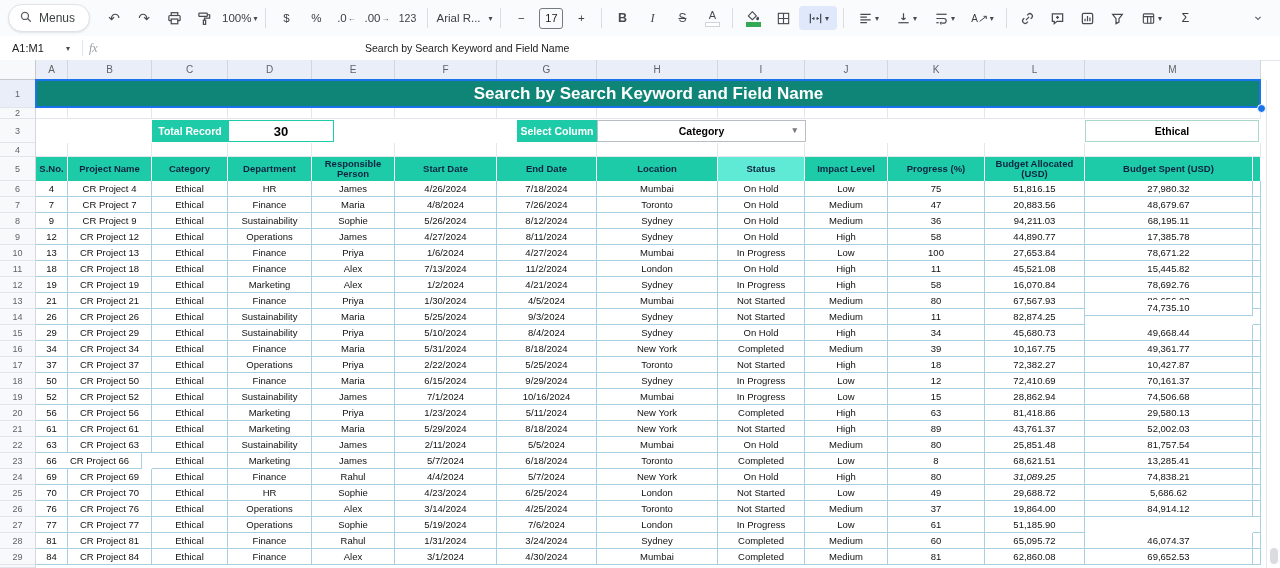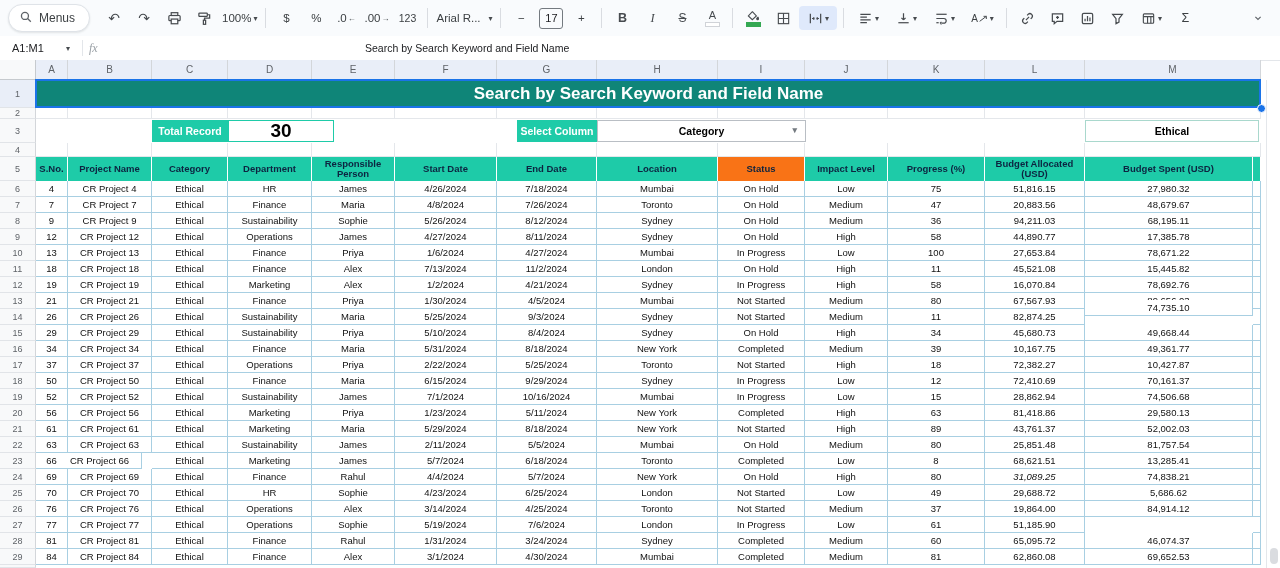--- a/index.html
+++ b/index.html
@@ -361,38 +361,38 @@
       <div class="gridcell" style="left: 888px; width: 97px; top: 143px; height: 14px;"></div>
       <div class="gridcell" style="left: 985px; width: 100px; top: 143px; height: 14px;"></div>
       <div class="gridcell" style="left: 1085px; width: 176px; top: 143px; height: 14px;"></div>
     </div>
 
   <div class="banner" style="background: rgb(15, 133, 120);">Search by Search Keyword and Field Name</div>
   <div class="selbox" style="border-color: rgb(26, 115, 232);"></div>
   <div class="selhandle" style="background: rgb(26, 115, 232);"></div>
 
   <div class="ctl teal" id="ctl-tr-label" style="left: 152px; width: 76px; background: rgb(30, 203, 168);">Total Record</div>
-  <div class="ctl valbox" id="ctl-tr-value" style="font-size: 19px; left: 228px; width: 106px; border: 1.5px solid rgb(30, 203, 168);">30</div>
+  <div class="ctl valbox" id="ctl-tr-value" style="font-size: 13px; left: 228px; width: 106px; border: 1.5px solid rgb(30, 203, 168);">30</div>
   <div class="ctl teal" id="ctl-sc-label" style="left: 517px; width: 80px; background: rgb(30, 203, 168);">Select Column</div>
   <div class="ctl dropdown" id="ctl-sc-value" style="left: 597px; width: 209px;">
     <span>Category</span>
     <span class="ddchev"></span>
   </div>
   <div class="ctl valbox" id="ctl-sk-value" style="left: 1085px; width: 174px; border: 1px solid rgb(169, 216, 205);">Ethical</div>
 
   <div id="thead">
       <div class="thcell" style="left: 36px; width: 32px; background: rgb(30, 203, 168);">S.No.</div>
       <div class="thcell" style="left: 68px; width: 84px; background: rgb(30, 203, 168);">Project Name</div>
       <div class="thcell" style="left: 152px; width: 76px; background: rgb(30, 203, 168);">Category</div>
       <div class="thcell" style="left: 228px; width: 84px; background: rgb(30, 203, 168);">Department</div>
       <div class="thcell" style="left: 312px; width: 83px; background: rgb(30, 203, 168);">Responsible Person</div>
       <div class="thcell" style="left: 395px; width: 102px; background: rgb(30, 203, 168);">Start Date</div>
       <div class="thcell" style="left: 497px; width: 100px; background: rgb(30, 203, 168);">End Date</div>
       <div class="thcell" style="left: 597px; width: 121px; background: rgb(30, 203, 168);">Location</div>
-      <div class="thcell" style="left: 718px; width: 87px; background: #f97316;">Status</div>
+      <div class="thcell" style="left: 718px; width: 87px; background: #5eead4;">Status</div>
       <div class="thcell" style="left: 805px; width: 83px; background: rgb(30, 203, 168);">Impact Level</div>
       <div class="thcell" style="left: 888px; width: 97px; background: rgb(30, 203, 168);">Progress (%)</div>
       <div class="thcell" style="left: 985px; width: 100px; background: rgb(30, 203, 168);">Budget Allocated (USD)</div>
       <div class="thcell" style="left: 1085px; width: 168px; background: rgb(30, 203, 168);">Budget Spent (USD)</div>
       <div class="thcell" style="left: 1253px; width: 8px; background: rgb(30, 203, 168);"></div>
     </div>
   <div id="tbody">
       <div class="tdcell" style="left: 36px; width: 32px; top: 181px; height: 16px; border-color: rgb(168, 207, 226);">4</div>
       <div class="tdcell" style="left: 68px; width: 84px; top: 181px; height: 16px; border-color: rgb(168, 207, 226);">CR Project 4</div>
       <div class="tdcell" style="left: 152px; width: 76px; top: 181px; height: 16px; border-color: rgb(168, 207, 226);">Ethical</div>

